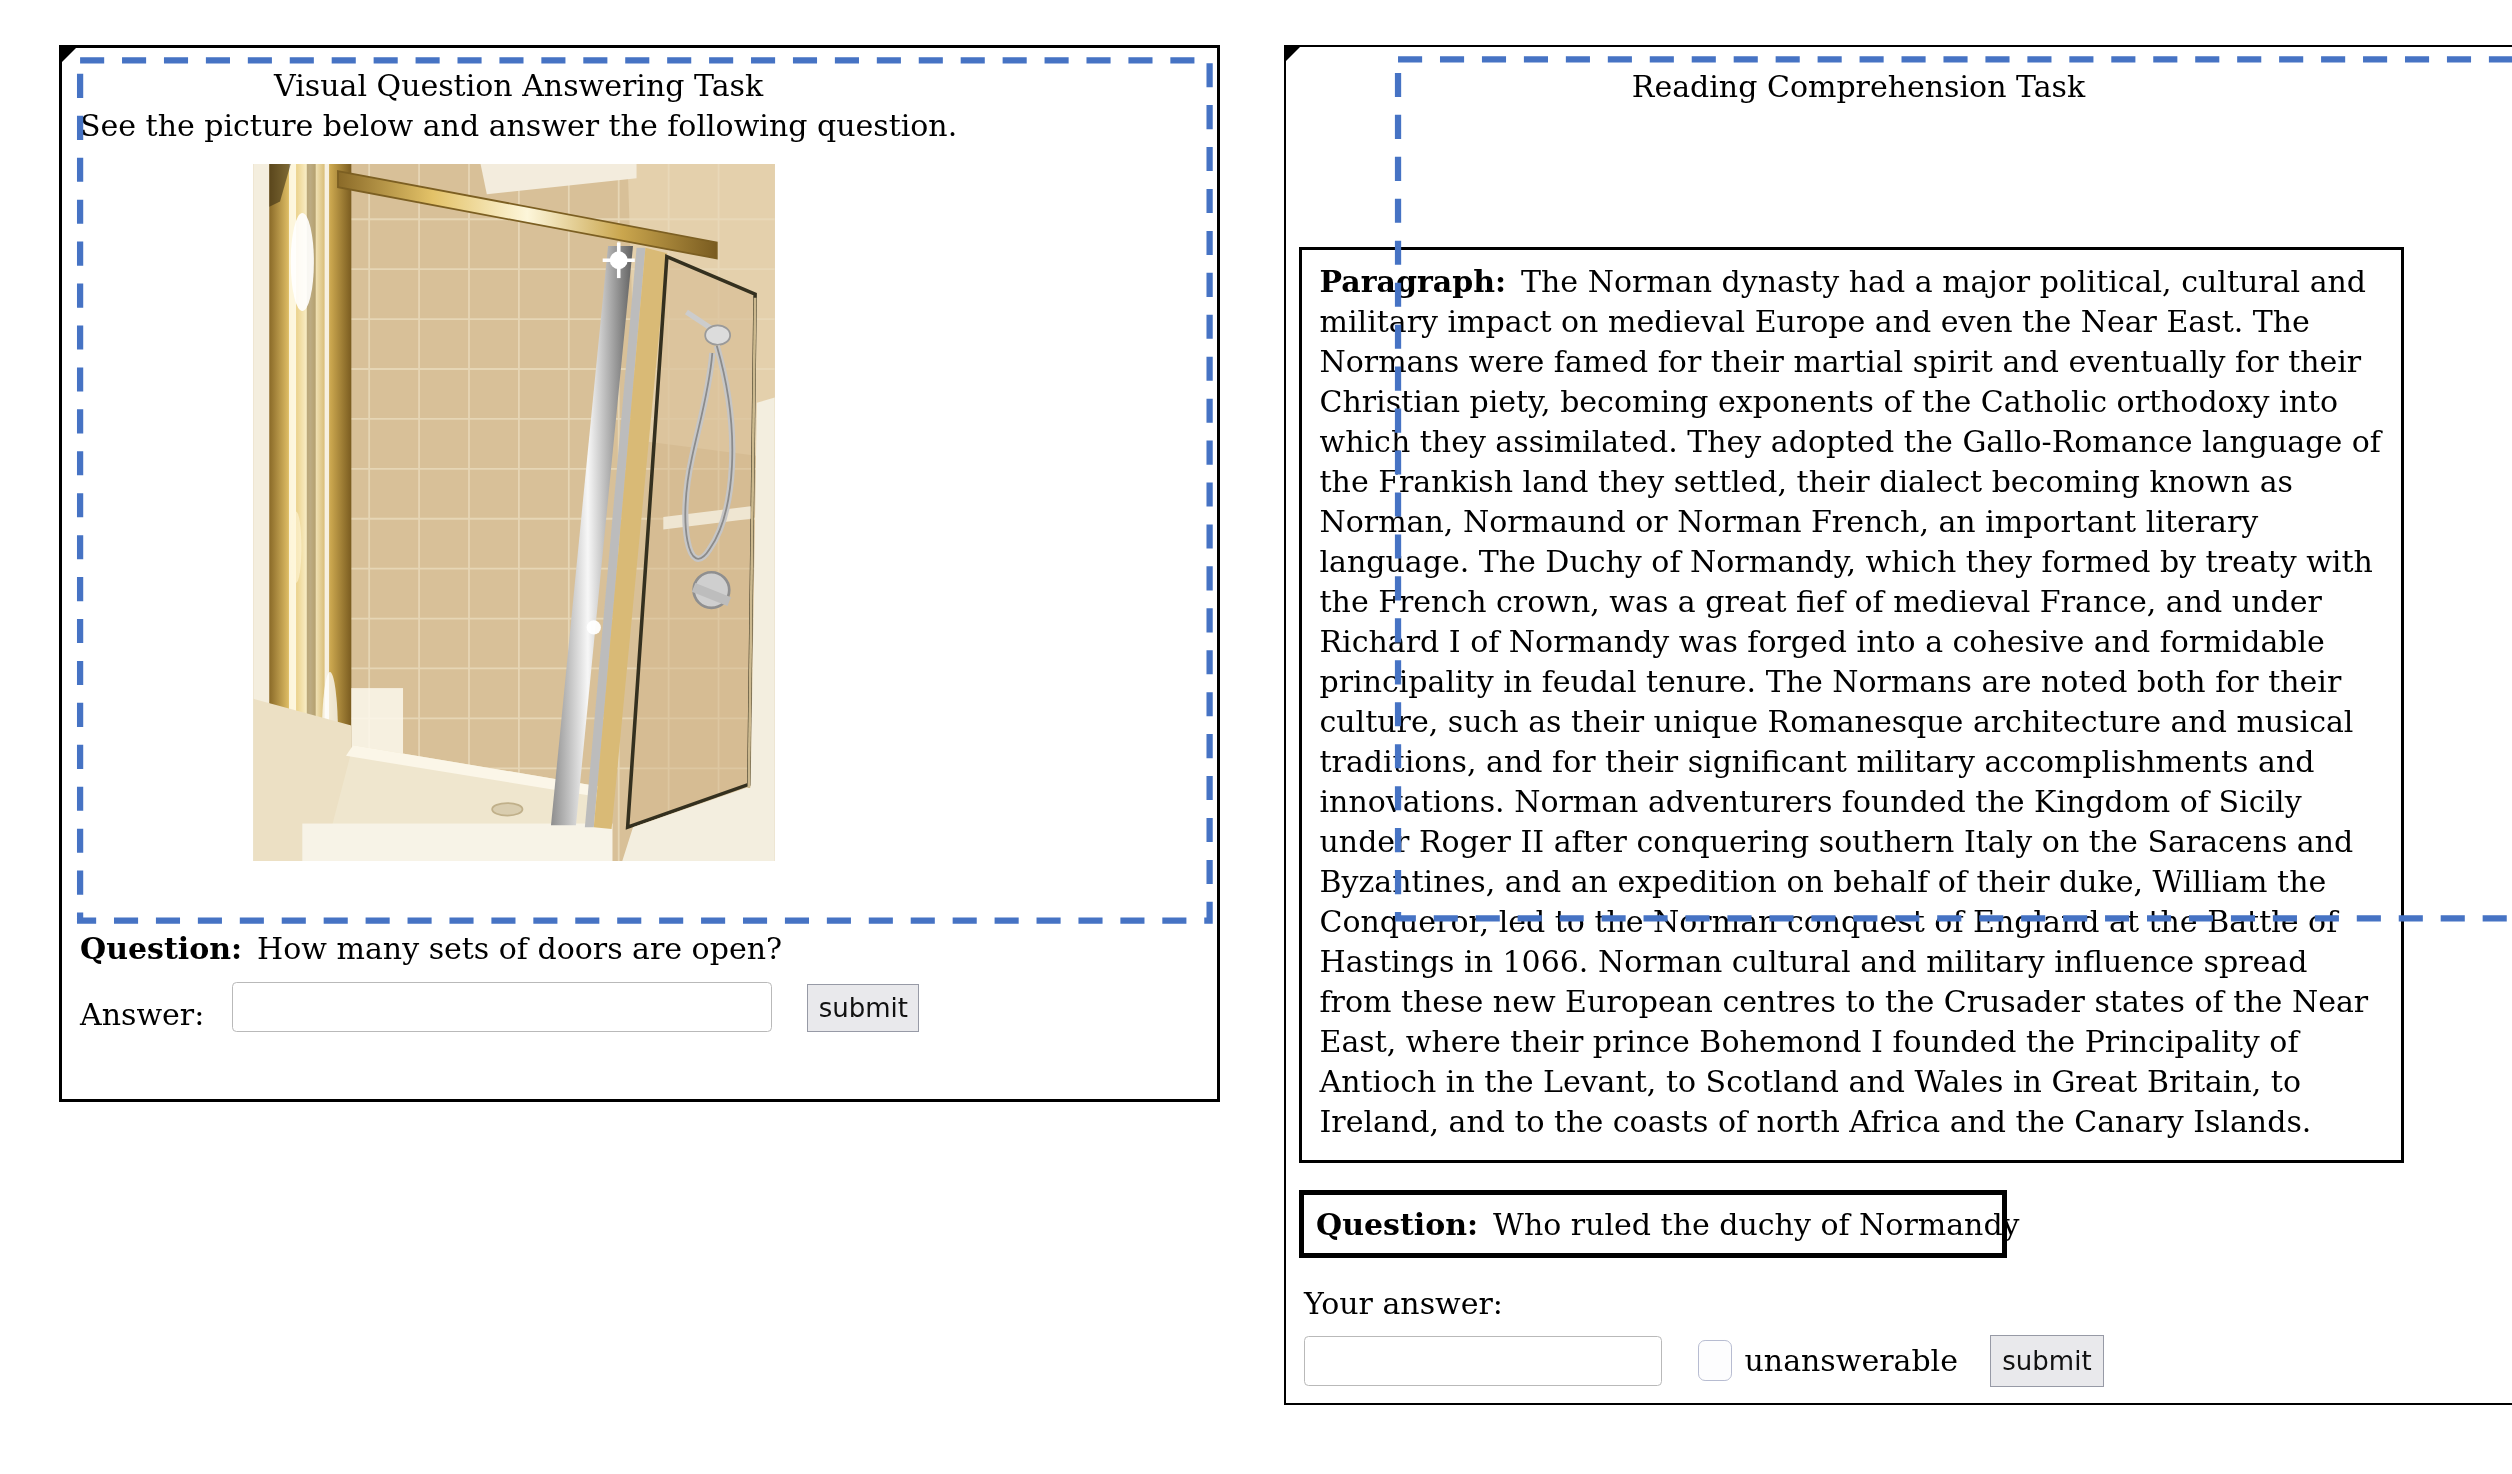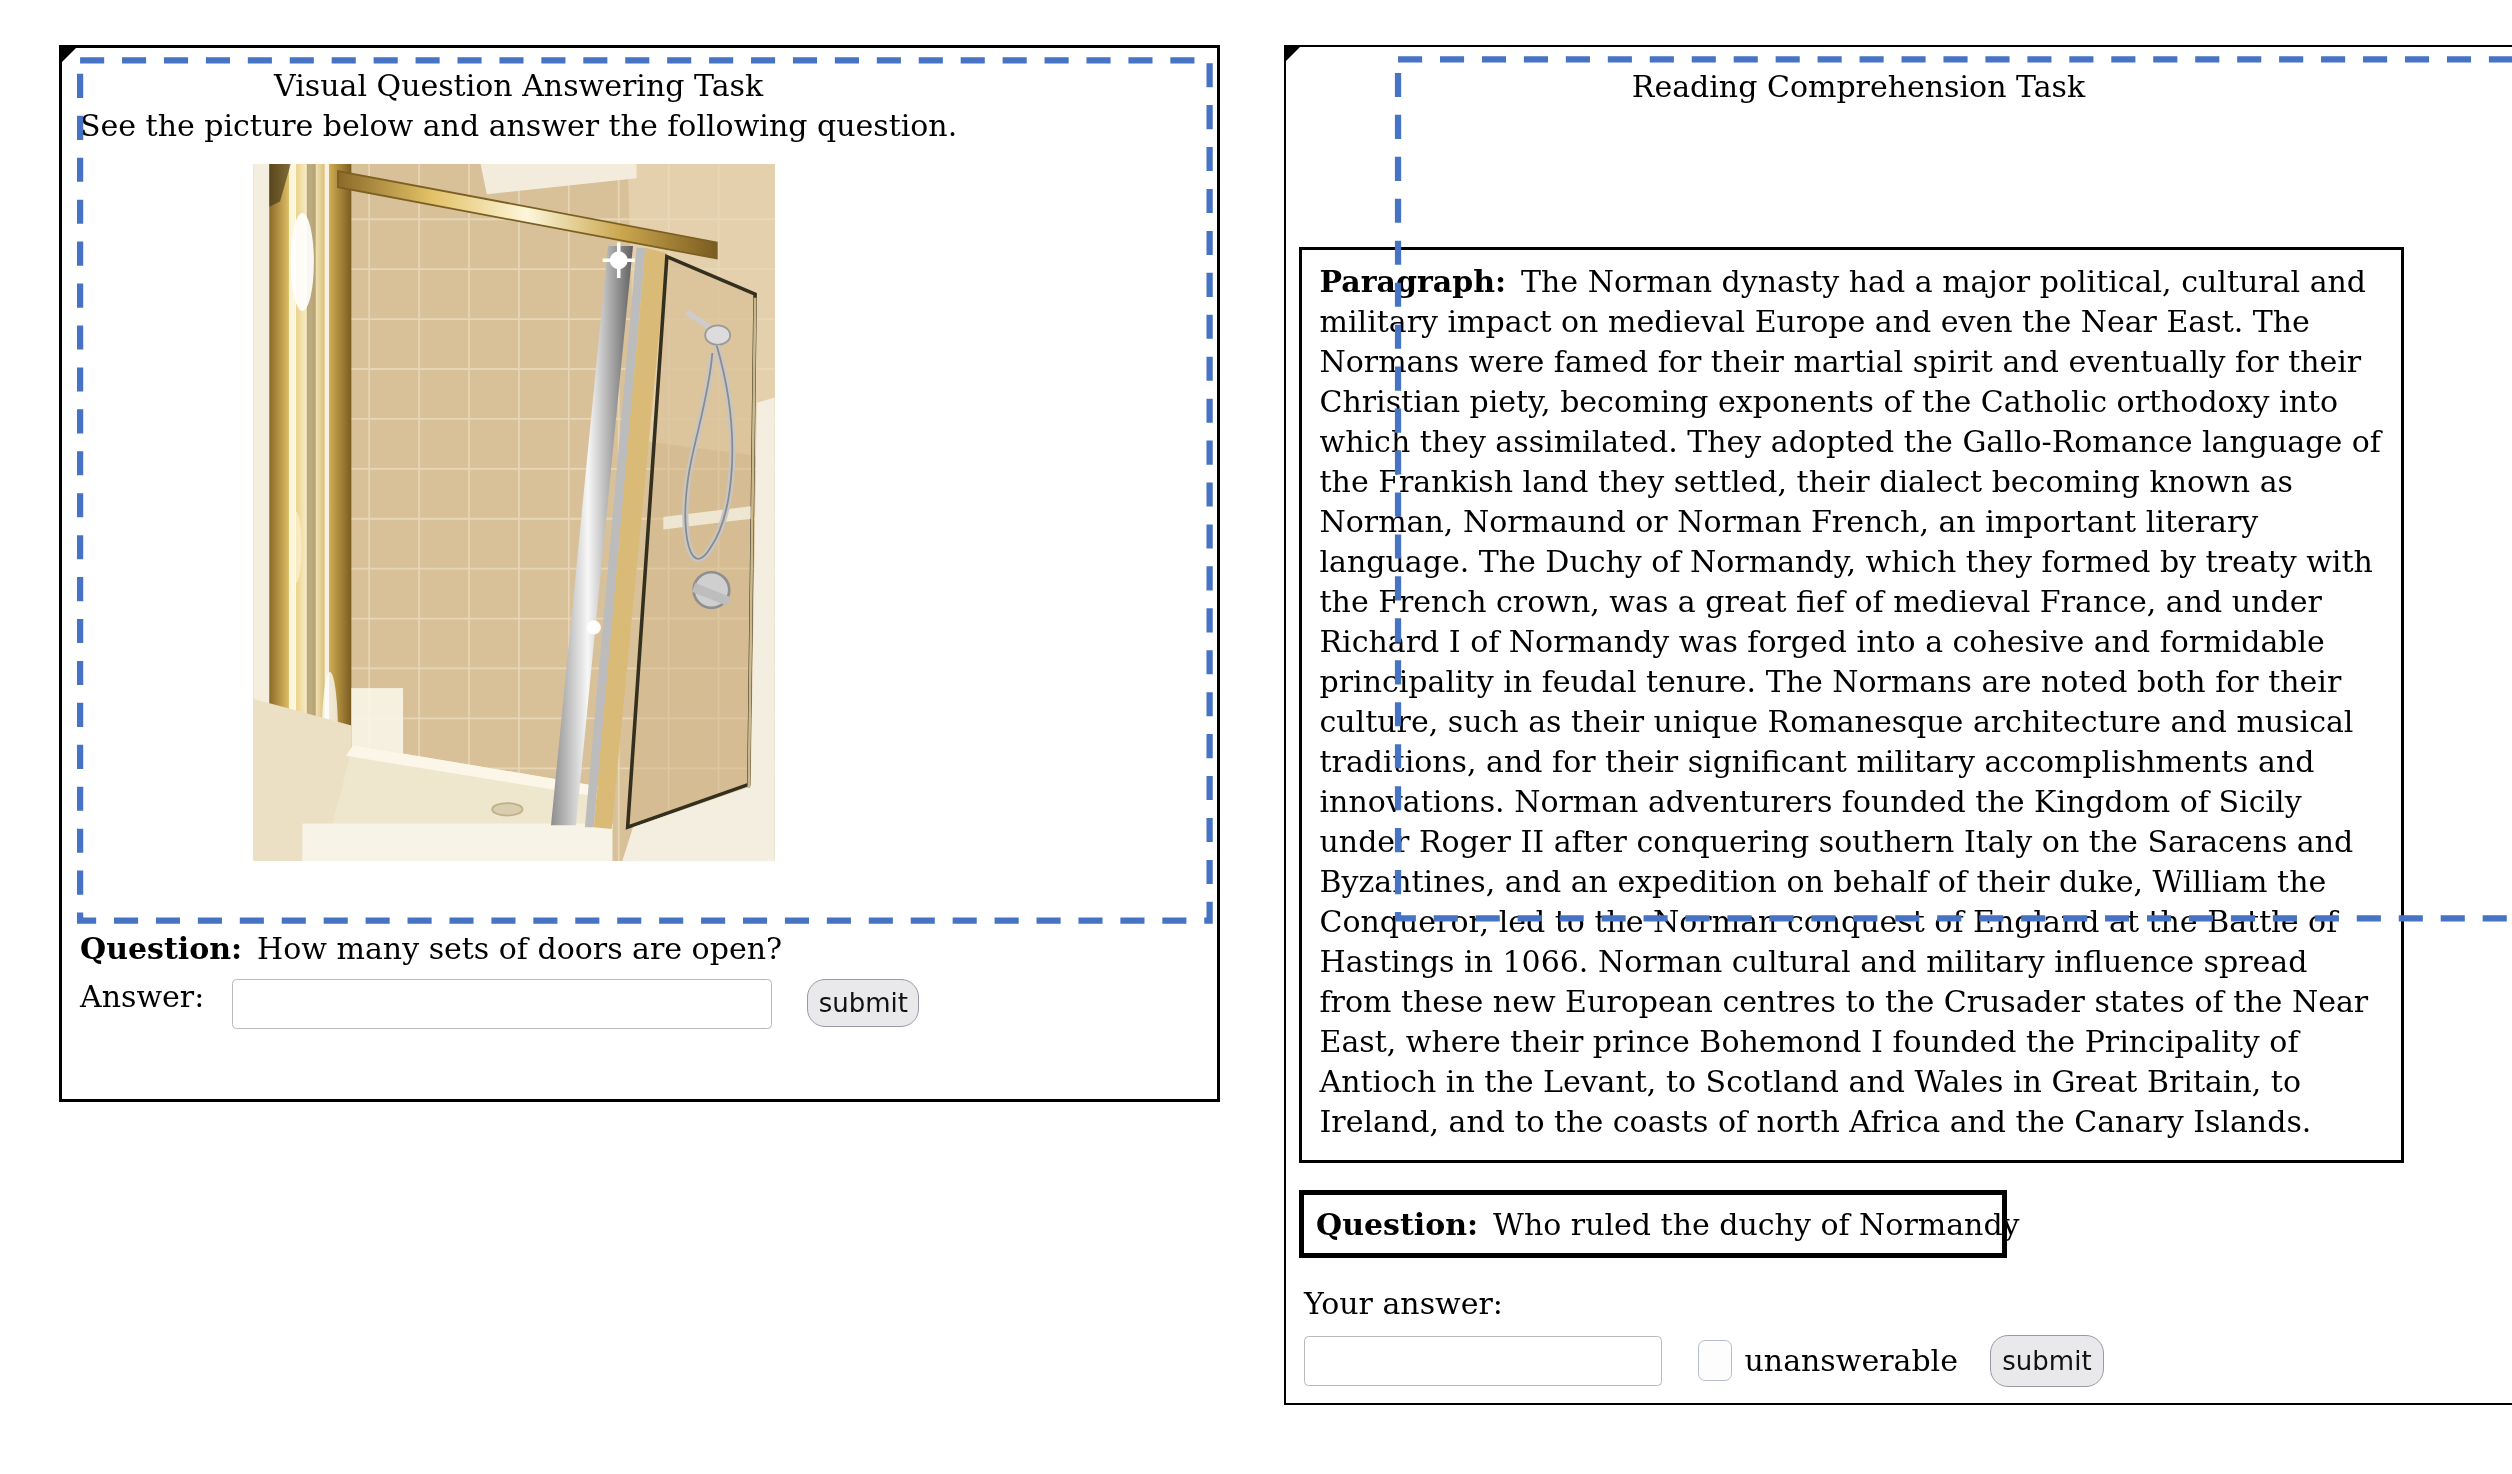--- a/index.html
+++ b/index.html
@@ -10,25 +10,25 @@
   .panel{position:absolute;background:#fff;border:3.6px solid #000;box-sizing:border-box;}
   .panel.left{left:59px;top:45px;width:1161px;height:1057px;}
   .panel.right{left:1284px;top:45px;width:1360px;height:1360px;border-width:2.7px;}
   .dash-overlay{position:absolute;left:0;top:0;width:100%;height:100%;z-index:10;pointer-events:none;}
   .notch{position:absolute;left:0;top:0;width:0;height:0;border-top:14.3px solid #000;border-right:14.3px solid transparent;z-index:11;}
   .hdr{position:absolute;left:18px;top:18px;font-size:30px;line-height:40px;z-index:3;text-align:center;}
   .panel.right .hdr{line-height:44px;width:1109px;}
   .photo{position:absolute;left:191px;top:116px;width:522px;height:697px;z-index:2;}
   .q-line{position:absolute;left:18px;top:883px;font-size:30px;z-index:3;white-space:nowrap;}
   .bold{font-weight:bold;margin-right:15px;}
-  .answer-row{position:absolute;left:18px;top:931px;height:53px;display:flex;align-items:flex-start;font-size:30px;z-index:3;gap:28px;}
+  .answer-row{position:absolute;left:18px;top:931px;height:53px;display:flex;align-items:flex-end;font-size:30px;z-index:3;gap:28px;}
   .txt-input{height:50px;border:1.8px solid #b9b9b9;border-radius:4.5px;background:#fff;box-sizing:border-box;
     font-family:"DejaVu Serif","Liberation Serif",serif;font-size:27px;padding:0 9px;outline:none;}
   .vqa-input{width:540px;}
-  .submit-btn{margin-left:7.1px;width:112px;height:48px;background:#e9e9ec;border:1.8px solid #979aa6;border-radius:18px;
+  .submit-btn{margin-left:7.1px;width:112px;height:48px;background:#e9e9ec;border:1.8px solid #979aa6;border-radius:0;
     font-family:"DejaVu Sans","Liberation Sans",sans-serif;font-size:26px;color:#111;}
   .para-box{position:absolute;left:12.5px;top:200px;width:1105px;height:916px;border:3.6px solid #000;box-sizing:border-box;
     padding:11.6px 18px;font-size:30px;line-height:40px;z-index:3;}
   .qbox{position:absolute;left:12.5px;top:1143px;width:708px;height:68px;border:5.3px solid #000;box-sizing:border-box;
     display:flex;align-items:center;padding:0 12.5px;font-size:30px;white-space:nowrap;z-index:3;}
   .your-answer{position:absolute;left:18px;top:1239px;font-size:30px;z-index:3;}
   .answer-row2{position:absolute;left:18px;top:1286px;height:55px;display:flex;align-items:center;font-size:30px;z-index:3;}
   .rc-input{width:358px;}
   .checkbox{appearance:none;-webkit-appearance:none;margin:0 0 0 36px;width:34px;height:41px;border:1.8px solid #b7bcd1;
     border-radius:7.1px;background:#fdfdfe;cursor:pointer;}

